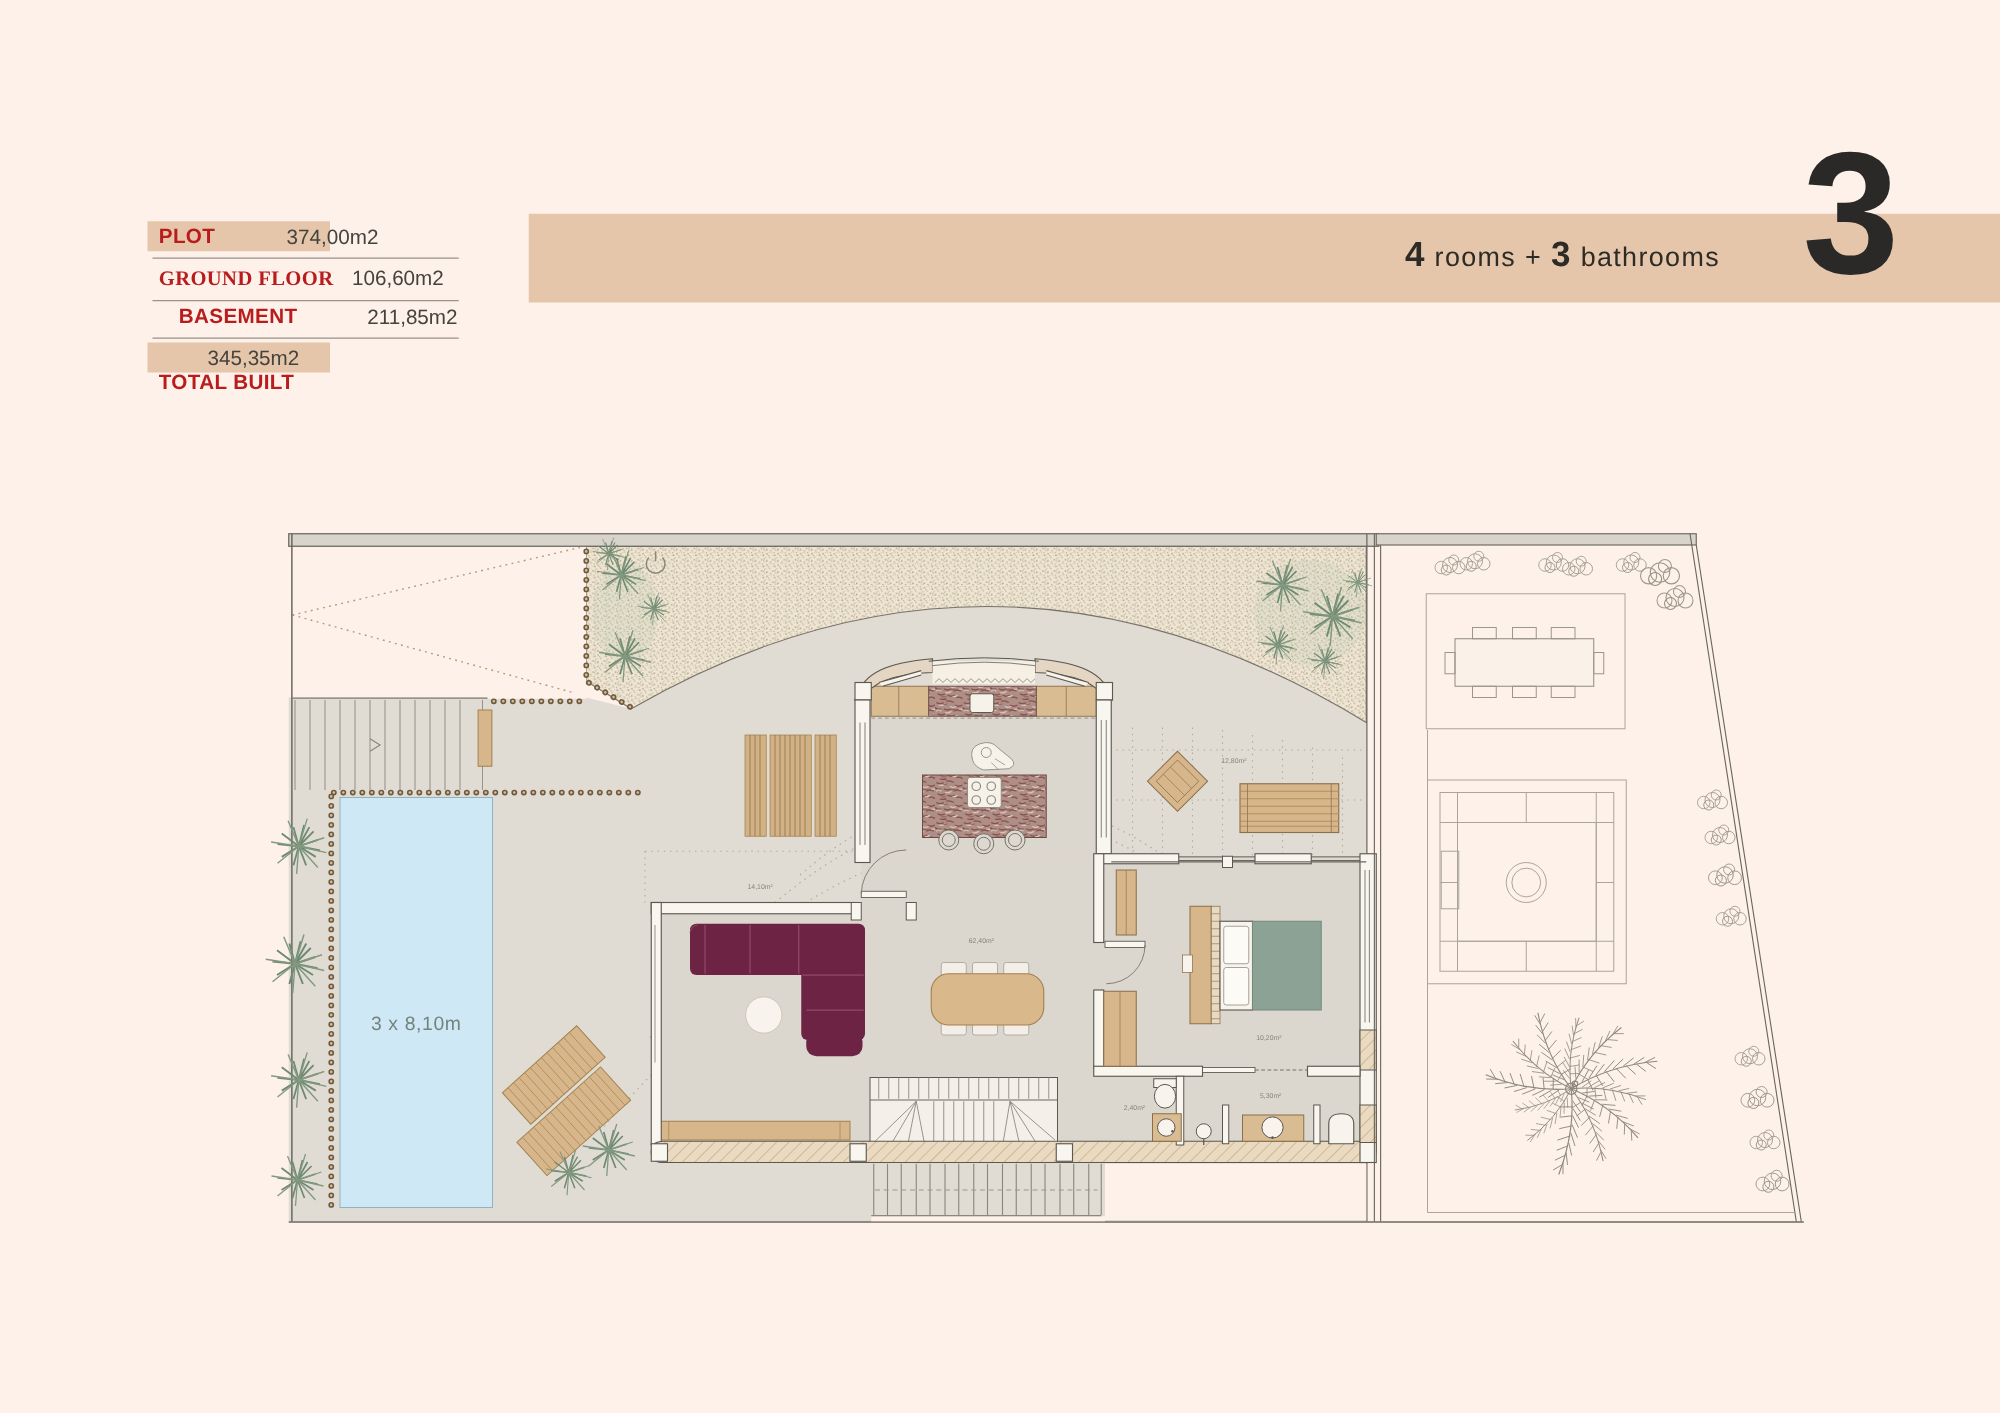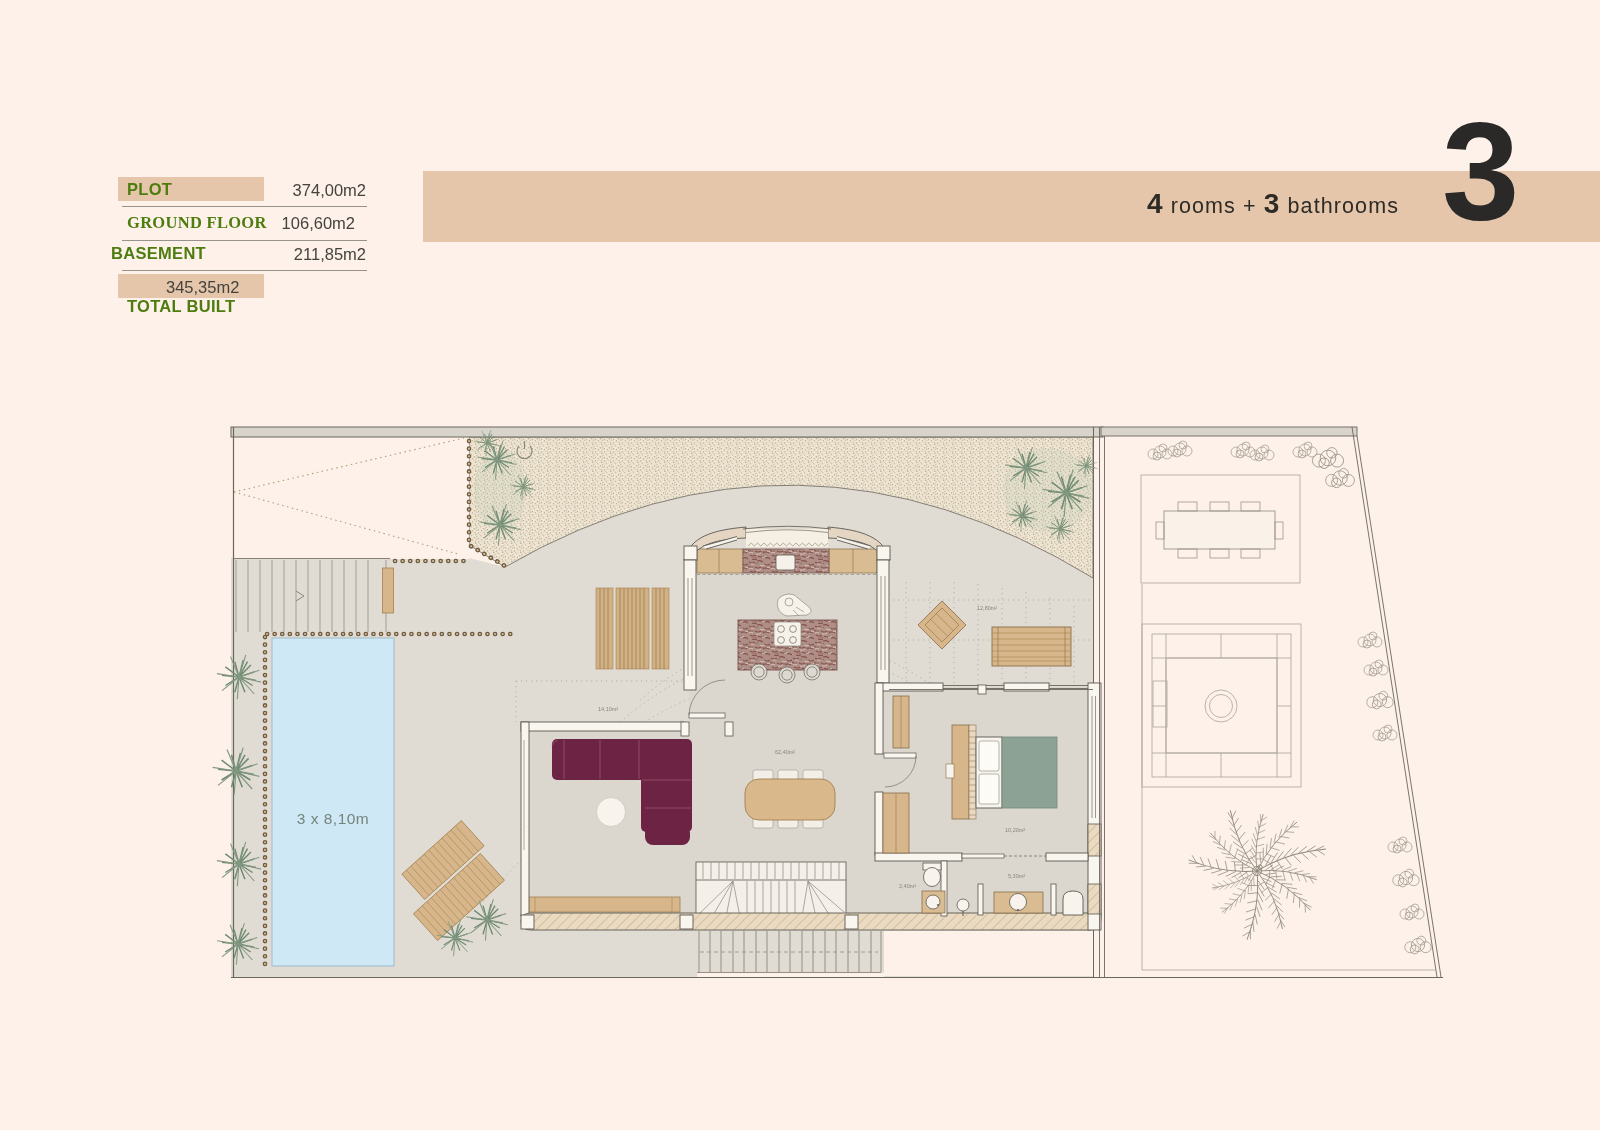--- a/index.html
+++ b/index.html
@@ -1,50 +1,50 @@
 <!DOCTYPE html>
 <html><head>
 <meta charset="utf-8">
 <style>
 html,body{margin:0;padding:0;}
 body{width:1600px;height:1130px;overflow:hidden;background:#fdf1e9;font-family:"Liberation Sans",sans-serif;}
 .page{position:relative;width:1600px;height:1130px;background:#fdf1e9;}
 .abs{position:absolute;}
 .hl{background:#e5c6ab;}
-.lbl{font-weight:bold;color:#4d7c0f;font-size:16.5px;letter-spacing:.3px;}
+.lbl{font-weight:bold;color:#b91c1c;font-size:16.5px;letter-spacing:.3px;}
 .val{color:#45433d;font-size:16.5px;}
 .sep{height:1px;background:#97928a;}
 </style>
 </head>
 <body>
 <div class="page">
 
 <div class="abs hl" style="left:423px;top:171px;width:1177px;height:71px;"></div>
 
-<div class="abs" style="left:875px;top:168px;width:524px;height:71px;display:flex;align-items:center;justify-content:flex-end;color:#2d2b26;">
+<div class="abs" style="left:852px;top:168px;width:524px;height:71px;display:flex;align-items:center;justify-content:flex-end;color:#2d2b26;">
 <span style="font-size:21.5px;letter-spacing:1.1px;"><b style="font-size:28px;">4</b> rooms + <b style="font-size:28px;">3</b> bathrooms</span>
 </div>
 
 <div class="abs" style="left:1442px;top:101px;width:90px;height:140px;font-size:139px;font-weight:bold;color:#2a2927;line-height:1;">3</div>
 
 <div class="abs hl" style="left:118px;top:177px;width:146px;height:24px;"></div>
 
 <div class="abs lbl" style="left:127px;top:180px;">PLOT</div>
 
-<div class="abs val" style="left:166px;top:181px;width:200px;text-align:right;">374,00m2</div>
+<div class="abs val" style="left:166px;top:181px;width:200px;text-align:center;">374,00m2</div>
 
 <div class="abs sep" style="left:122px;top:206px;width:245px;"></div>
 
 <div class="abs lbl" style="left:127px;top:213px;font-family:Liberation Serif, serif;">GROUND FLOOR</div>
 
 <div class="abs val" style="left:155px;top:214px;width:200px;text-align:right;">106,60m2</div>
 
 <div class="abs sep" style="left:122px;top:240px;width:245px;"></div>
 
-<div class="abs lbl" style="left:111px;top:244px;">BASEMENT</div>
+<div class="abs lbl" style="left:143px;top:244px;">BASEMENT</div>
 
 <div class="abs val" style="left:166px;top:245px;width:200px;text-align:right;">211,85m2</div>
 
 <div class="abs sep" style="left:122px;top:270px;width:245px;"></div>
 
 <div class="abs hl" style="left:118px;top:274px;width:146px;height:24px;"></div>
 
 <div class="abs lbl" style="left:127px;top:277px;margin-top:20px;">TOTAL BUILT</div>
 
 <div class="abs val" style="left:166px;top:278px;width:200px;text-align:left;">345,35m2</div>

